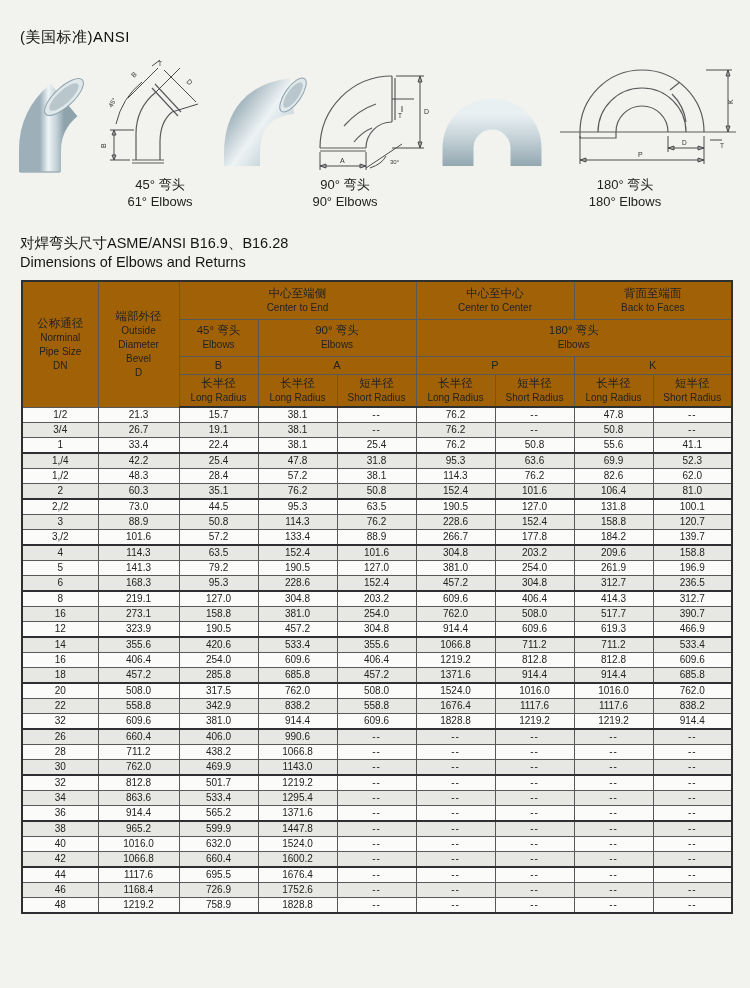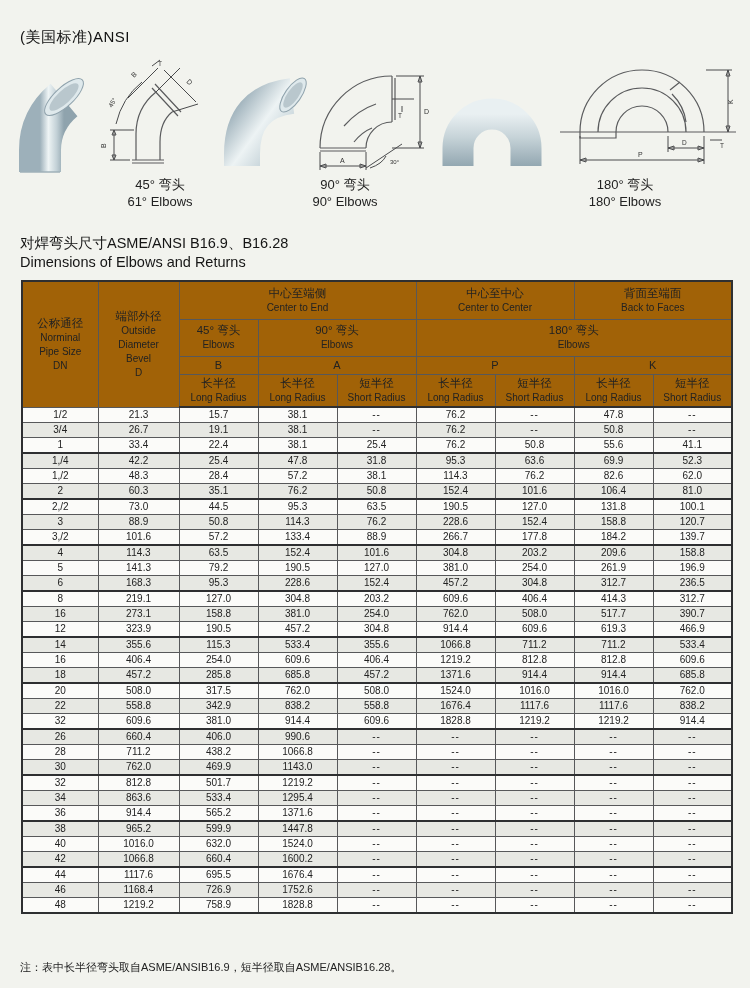--- a/index.html
+++ b/index.html
@@ -435,21 +435,21 @@
           <td>457.2</td>
           <td class="gsep">304.8</td>
           <td>914.4</td>
           <td class="gsep">609.6</td>
           <td>619.3</td>
           <td>466.9</td>
         </tr>
         <tr class="shaded">
           <td>14</td>
           <td class="gsep">355.6</td>
-          <td>115.3</td>
+          <td>420.6</td>
           <td>533.4</td>
           <td class="gsep">355.6</td>
           <td>1066.8</td>
           <td class="gsep">711.2</td>
           <td>711.2</td>
           <td>533.4</td>
         </tr>
         <tr>
           <td>16</td>
           <td class="gsep">406.4</td>
@@ -633,15 +633,14 @@
           <td>1828.8</td>
           <td class="gsep dash">--</td>
           <td class="dash">--</td>
           <td class="gsep dash">--</td>
           <td class="dash">--</td>
           <td class="dash">--</td>
         </tr>
       </tbody>
   </table>
 
-  <div class="footnote">注：表中长半径弯头取自ASME/ANSIB16.9，短半径取自ASME/ANSIB16.28。</div>
 
 </div>
 
 </body></html>

